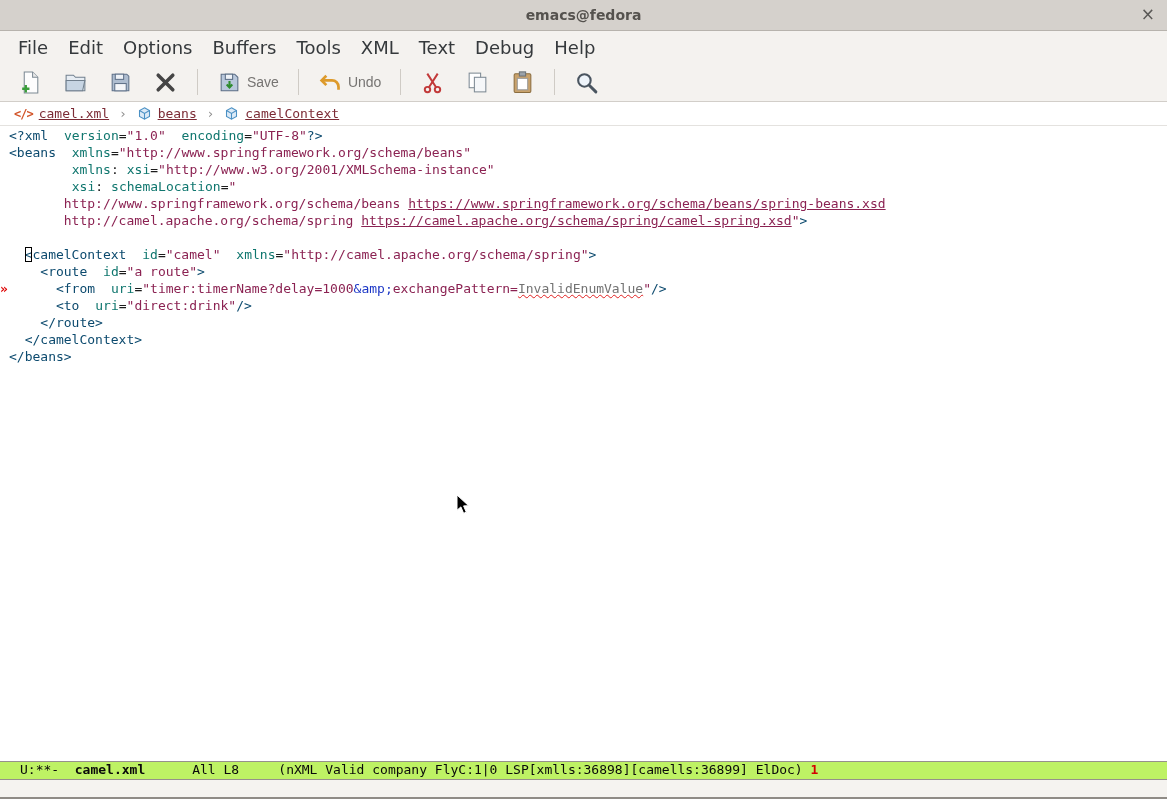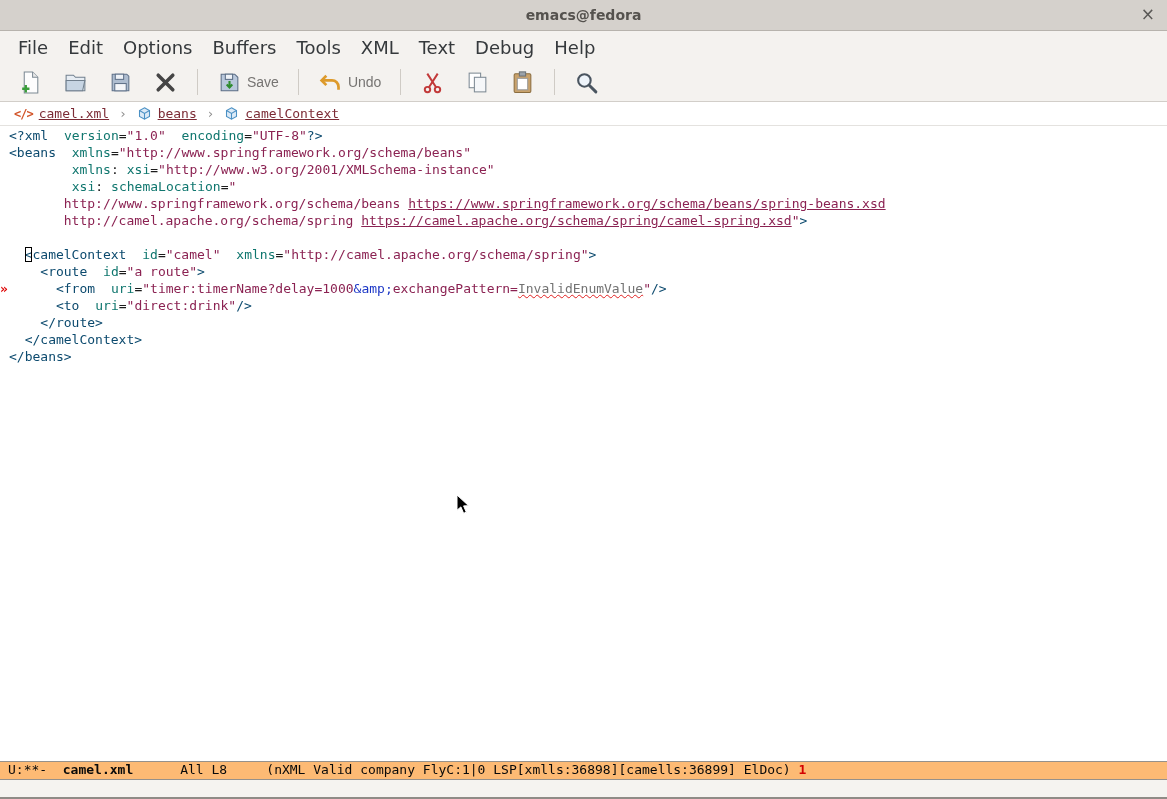--- a/index.html
+++ b/index.html
@@ -44,23 +44,23 @@
   .tk-plain{color:#1c1c1c;}
   .tk-tag{color:#0c4a6e;}
   .tk-attr{color:#0f766e;margin-left:8px;}
   .tk-str{color:#8b2252;}
   .tk-link{color:#8b2252;text-decoration:underline;}
   .tk-ent{color:#1d38c6;}
   .tk-err{color:#737373;text-decoration:underline wavy #e02020 1px;}
   .tk-cursor{outline:1.4px solid #000000;outline-offset:-1px;}
 
   
-  .modeline{height:17px;flex:0 0 17px;background:#fdba74;border-top:1px solid #96918b;border-bottom:1px solid #96918b;
+  .modeline{height:17px;flex:0 0 17px;background:#bef264;border-top:1px solid #96918b;border-bottom:1px solid #96918b;
     font-family:"DejaVu Sans Mono",monospace;font-size:13px;line-height:16px;color:#0a0a0a;
-    padding-left:8px;white-space:pre;overflow:hidden;}
+    padding-left:20px;white-space:pre;overflow:hidden;}
   .ml-plain{color:#0a0a0a;}
   .ml-bold{font-weight:bold;color:#0a0a0a;}
   .ml-error{color:#d40000;font-weight:bold;}
 
   
   .echo{flex:0 0 17px;background:#f5f3f0;border-bottom:2px solid #8f8b86;}
 
   
   .pointer{position:absolute;left:456px;top:494px;width:14px;height:21px;pointer-events:none;z-index:50;}
 </style>

